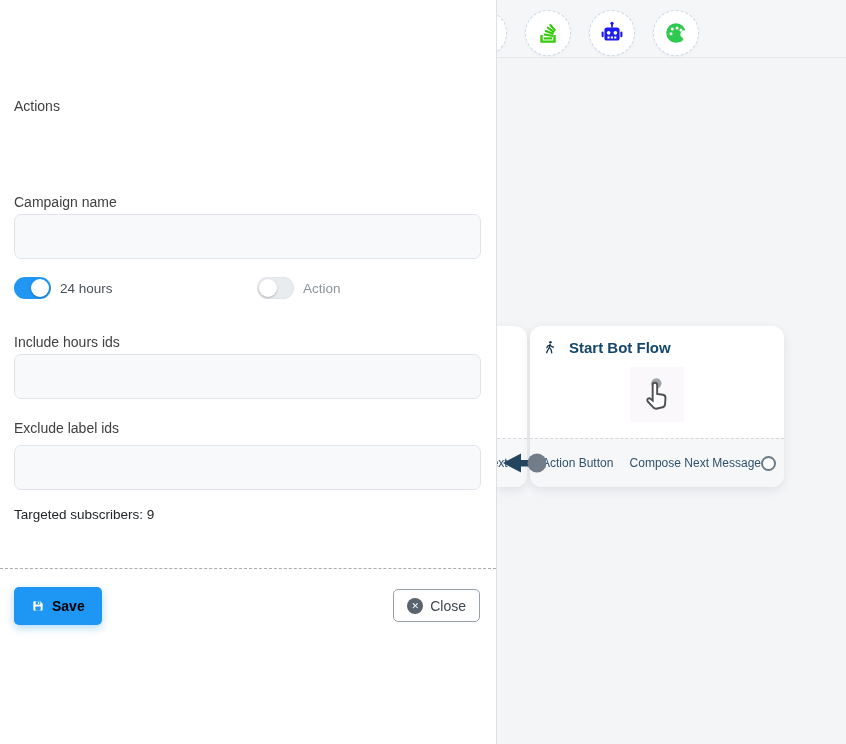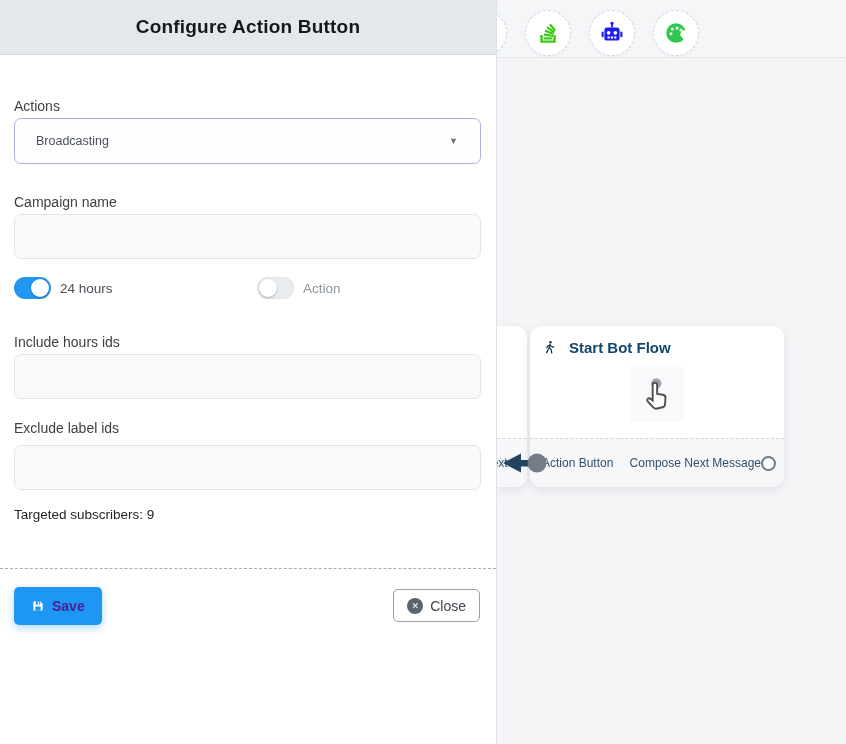--- a/index.html
+++ b/index.html
@@ -36,21 +36,21 @@
   .switch.on::after { right:2px; }
   .switch.off::after { left:2px; }
   .switch-label { margin-left:9px; font-size:13.5px; }
   .switch-label.on-lbl { color:#495057; }
   .switch-label.off-lbl { color:#8d949b; }
 
   .targeted { position:absolute; left:14px; top:507px; font-size:13.5px; color:#212529; }
 
   .dashed-divider { position:absolute; left:0; right:0; top:568px; border-top:1px dashed #a7adb3; }
 
-  .save-btn { position:absolute; left:14px; top:587px; height:38px; padding:0 17px; background:#1e96f3; border:none; border-radius:5px; display:flex; align-items:center; gap:7px; color:#4c1d95; font-size:14px; font-weight:700; cursor:pointer; box-shadow:0 3px 8px rgba(30,150,243,.35); font-family:"Liberation Sans", sans-serif; }
+  .save-btn { position:absolute; left:14px; top:587px; height:38px; padding:0 17px; background:#1e96f3; border:none; border-radius:5px; display:flex; align-items:center; gap:7px; color:#000000; font-size:14px; font-weight:700; cursor:pointer; box-shadow:0 3px 8px rgba(30,150,243,.35); font-family:"Liberation Sans", sans-serif; }
   .close-btn { position:absolute; right:16px; top:589px; height:33px; padding:0 13px; background:#fff; border:1px solid #97a1a8; border-radius:5px; display:flex; align-items:center; gap:7px; color:#3f474e; font-size:14px; cursor:pointer; font-family:"Liberation Sans", sans-serif; }
   .close-glyph { width:16px; height:16px; border-radius:50%; background:#5a646e; color:#fff; font-size:9px; line-height:16px; text-align:center; display:inline-block; }
 
   
   .canvas { position:absolute; left:497px; top:0; right:0; height:744px; background:#f4f5f7; z-index:1; }
   .canvas-toolbar { position:absolute; left:0; right:0; top:0; height:58px; background:#f5f6f8; border-bottom:1px solid #e6e8eb; }
   .tool-circle { position:absolute; top:10px; width:46px; height:46px; border-radius:50%; background:#fff; border:1.5px dashed #c9d6ea; display:flex; align-items:center; justify-content:center; cursor:pointer; box-shadow:0 1px 3px rgba(0,0,0,.04); }
 
   .flow-card { position:absolute; left:33px; top:326px; width:254px; height:161px; background:#fff; border-radius:12px; box-shadow:0 3px 10px rgba(40,50,70,.10); }
   .card-head { display:flex; align-items:center; gap:12px; padding:13px 14px 0 12px; }
@@ -65,29 +65,22 @@
   .partial-card { position:absolute; left:0; top:326px; width:30px; height:161px; background:#fff; border-radius:0 12px 12px 0; box-shadow:0 3px 10px rgba(40,50,70,.10); overflow:hidden; }
   .partial-footer { position:absolute; left:0; right:0; bottom:0; height:49px; background:#f7f8f9; border-top:1px dashed #d5d8db; display:flex; align-items:center; }
   .partial-text { font-size:12px; color:#31506b; margin-left:-14px; white-space:nowrap; }
 
   .edge-arrow { position:absolute; left:0; top:446px; z-index:5; pointer-events:none; }
 </style>
 </head>
 <body>
 
 <div class="panel">
-  <div class="panel-header">
-    <div class="panel-title">Configure Action Button</div>
-  </div>
 
   <div class="field-label lbl-actions">Actions</div>
-  <div class="select-box">
-    <span class="select-value">Broadcasting</span>
-    <span class="select-caret">▼</span>
-  </div>
 
   <div class="field-label lbl-campaign">Campaign name</div>
   <input class="text-input inp-campaign" value="" style="">
 
   <div class="toggle-row">
     <div class="toggle-group first">
       <span class="switch on"></span>
       <span class="switch-label on-lbl">24 hours</span>
     </div>
     <div class="toggle-group">

